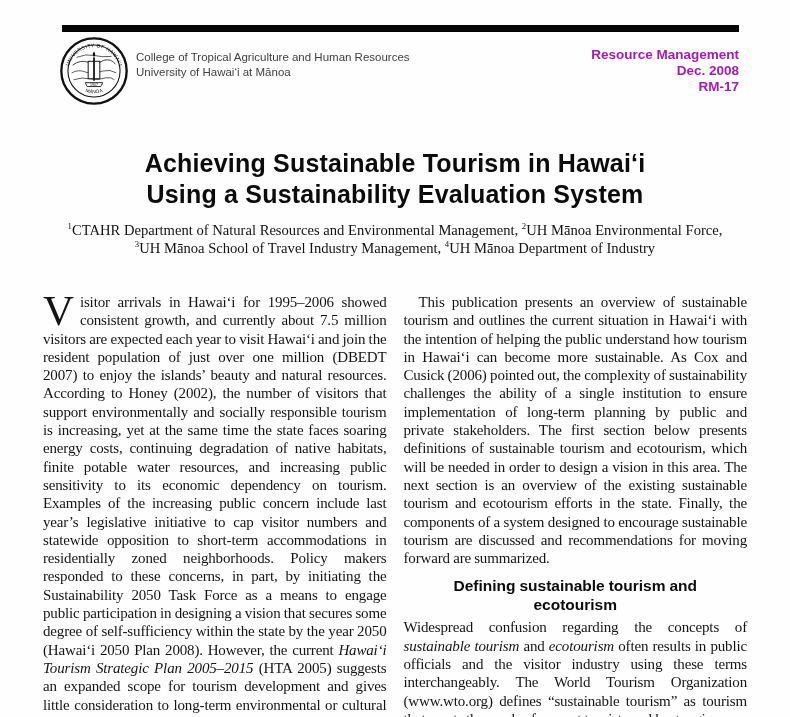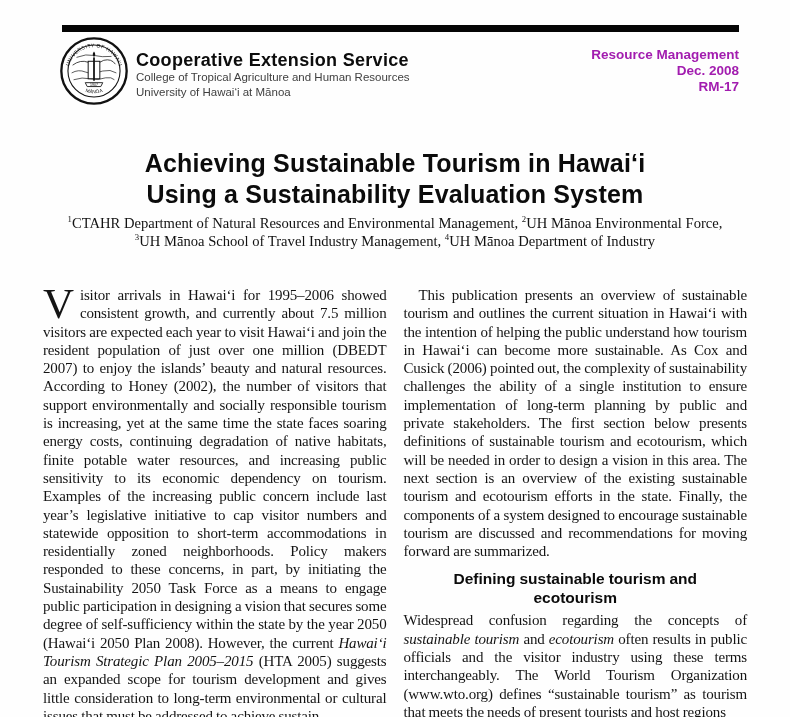--- a/index.html
+++ b/index.html
@@ -37,21 +37,21 @@
   }
   .pub-block {
     position:absolute; right:51px; top:47px;
     text-align:right;
     font-family:"Liberation Sans", sans-serif;
     font-weight:bold; font-size:13.5px; line-height:16px;
     color:#a21caf;
   }
   
   .title {
-    margin:148px 42px 4px;
+    margin:148px 42px 11px;
     text-align:center;
     font-family:"Liberation Sans", sans-serif;
     font-weight:bold; font-size:25px; line-height:31px;
     letter-spacing:0.2px; color:#0b0b0b;
     white-space:nowrap;
   }
   .authors {
     margin-top:15px; text-align:center;
     font-size:15px; line-height:18px; white-space:nowrap;
   }
@@ -121,21 +121,20 @@
       <path d="M 18,22 Q 28,18 36,20 T 54,21" fill="none" stroke="#111" stroke-width="0.7"></path>
       <rect x="30" y="26" width="12" height="18" fill="#ffffff" stroke="#111" stroke-width="1"></rect>
       <rect x="35.1" y="22" width="1.8" height="24" fill="#111"></rect>
       <path d="M 36,16 q -2.6,3.2 0,5.6 q 2.6,-2.4 0,-5.6" fill="#111"></path>
       <path d="M 27,48 h 18 l -2,4 h -14 z" fill="#ffffff" stroke="#111" stroke-width="0.9"></path>
       <text x="36" y="51.6" font-size="3.6" text-anchor="middle">1907</text>
     </svg>
   </div>
 
   <div class="org-block">
-    <div class="org-name">Cooperative Extension Service</div>
     <div class="org-sub">College of Tropical Agriculture and Human Resources</div>
     <div class="org-sub">University of Hawai‘i at Mānoa</div>
   </div>
 
   <div class="pub-block">
     <div>Resource Management</div>
     <div>Dec. 2008</div>
     <div>RM-17</div>
   </div>
 

